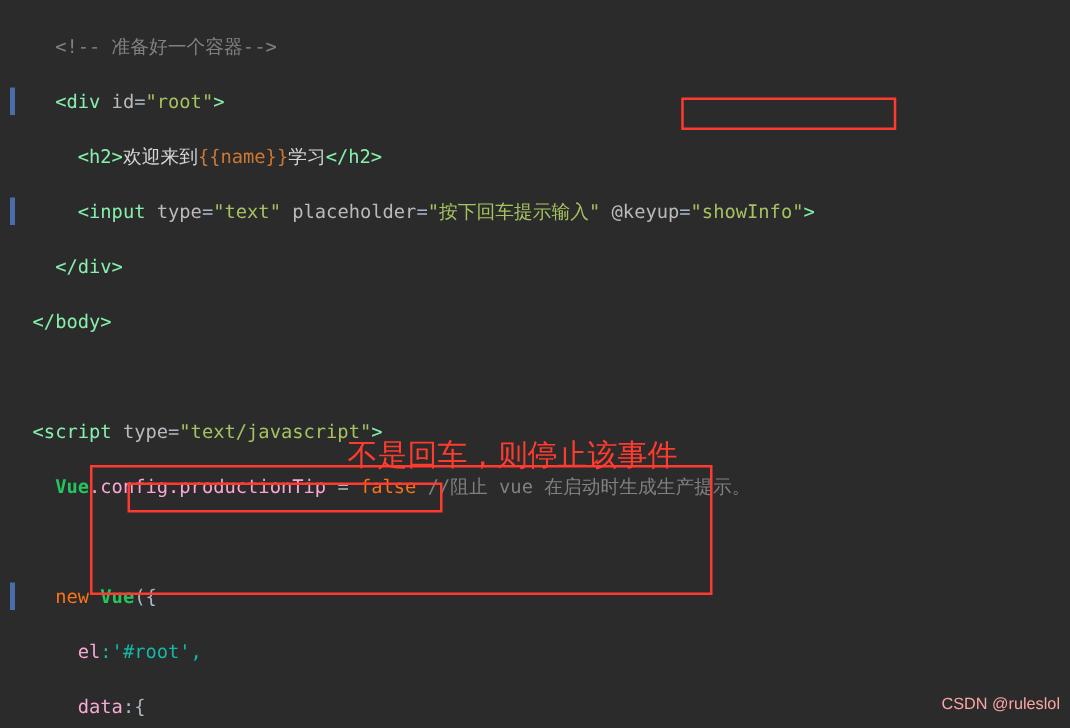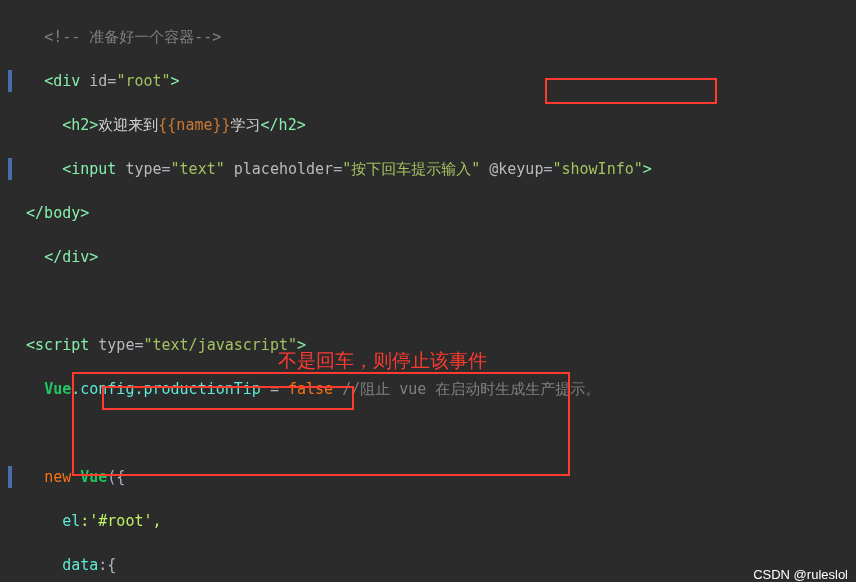--- a/index.html
+++ b/index.html
@@ -23,58 +23,58 @@
     position: absolute;
     left: 0;
     width: 4px;
     height: 22px;
     background: #4a6ea9;
   }
   .comment { color: #808080; margin-top: 25px; }
   .tag { color: #86efac; }
   .attr-name { color: #bababa; }
   .attr-value { color: #a5c261; }
-  .string { color: #bef264; margin-top: 24px; }
+  .string { color: #14b8a6; margin-top: 24px; }
   .punct { color: #a9b7c6; }
   .text { color: #d5d5d5; text-align: center; }
   .mustache { color: #cc7832; }
   .keyword { color: #f97316; }
   .identifier { color: #22c55e; font-weight: bold; }
-  .property { color: #5eead4; }
+  .property { color: #f9a8d4; }
   .red-box {
     border: 2px solid #ff3b30;
     position: absolute;
     pointer-events: none;
   }
   .anno-text {
     color: #ff3b30;
-    font-size: 19px;
+    font-size: 24px;
     position: absolute;
     font-family: sans-serif;
     font-weight: 500;
   }
   .watermark {
     position: absolute;
     right: 8px;
-    bottom: 0;
-    color: #ffffff;
+    bottom: 12px;
+    color: #fca5a5;
     font-size: 13px;
     font-family: sans-serif;
   }
 </style>
 </head>
 <body>
 
 <div class="editor">
 <span class="line">    <span class="comment">&lt;!-- 准备好一个容器--&gt;</span></span>
 <span class="line"><span class="blue-border"></span>    <span class="tag">&lt;div</span> <span class="attr-name">id</span><span class="punct">=</span><span class="attr-value">"root"</span><span class="tag">&gt;</span></span>
 <span class="line">      <span class="tag">&lt;h2&gt;</span><span class="text">欢迎来到</span><span class="mustache">{{name}}</span><span class="text">学习</span><span class="tag">&lt;/h2&gt;</span></span>
 <span class="line"><span class="blue-border"></span>      <span class="tag">&lt;input</span> <span class="attr-name">type</span><span class="punct">=</span><span class="attr-value">"text"</span> <span class="attr-name">placeholder</span><span class="punct">=</span><span class="attr-value">"按下回车提示输入"</span> <span class="attr-name">@keyup</span><span class="punct">=</span><span class="attr-value">"showInfo"</span><span class="tag">&gt;</span></span>
+<span class="line">    <span class="tag">&lt;/div&gt;</span></span>
 <span class="line">  <span class="tag">&lt;/body&gt;</span></span>
-<span class="line">    <span class="tag">&lt;/div&gt;</span></span>
 <span class="line"> </span>
 <span class="line">  <span class="tag">&lt;script</span> <span class="attr-name">type</span><span class="punct">=</span><span class="attr-value">"text/javascript"</span><span class="tag">&gt;</span></span>
 <span class="line">    <span class="identifier">Vue</span><span class="property">.config.productionTip</span><span class="punct"> = </span><span class="keyword">false</span><span class="comment"> //阻止 vue 在启动时生成生产提示。</span></span>
 <span class="line"> </span>
 <span class="line"><span class="blue-border"></span>    <span class="keyword">new </span><span class="identifier">Vue</span><span class="punct">({</span></span>
 <span class="line">      <span class="property">el</span><span class="string">:'#root',</span></span>
 <span class="line">      <span class="property">data</span><span class="punct">:{</span></span>
 
 
 

